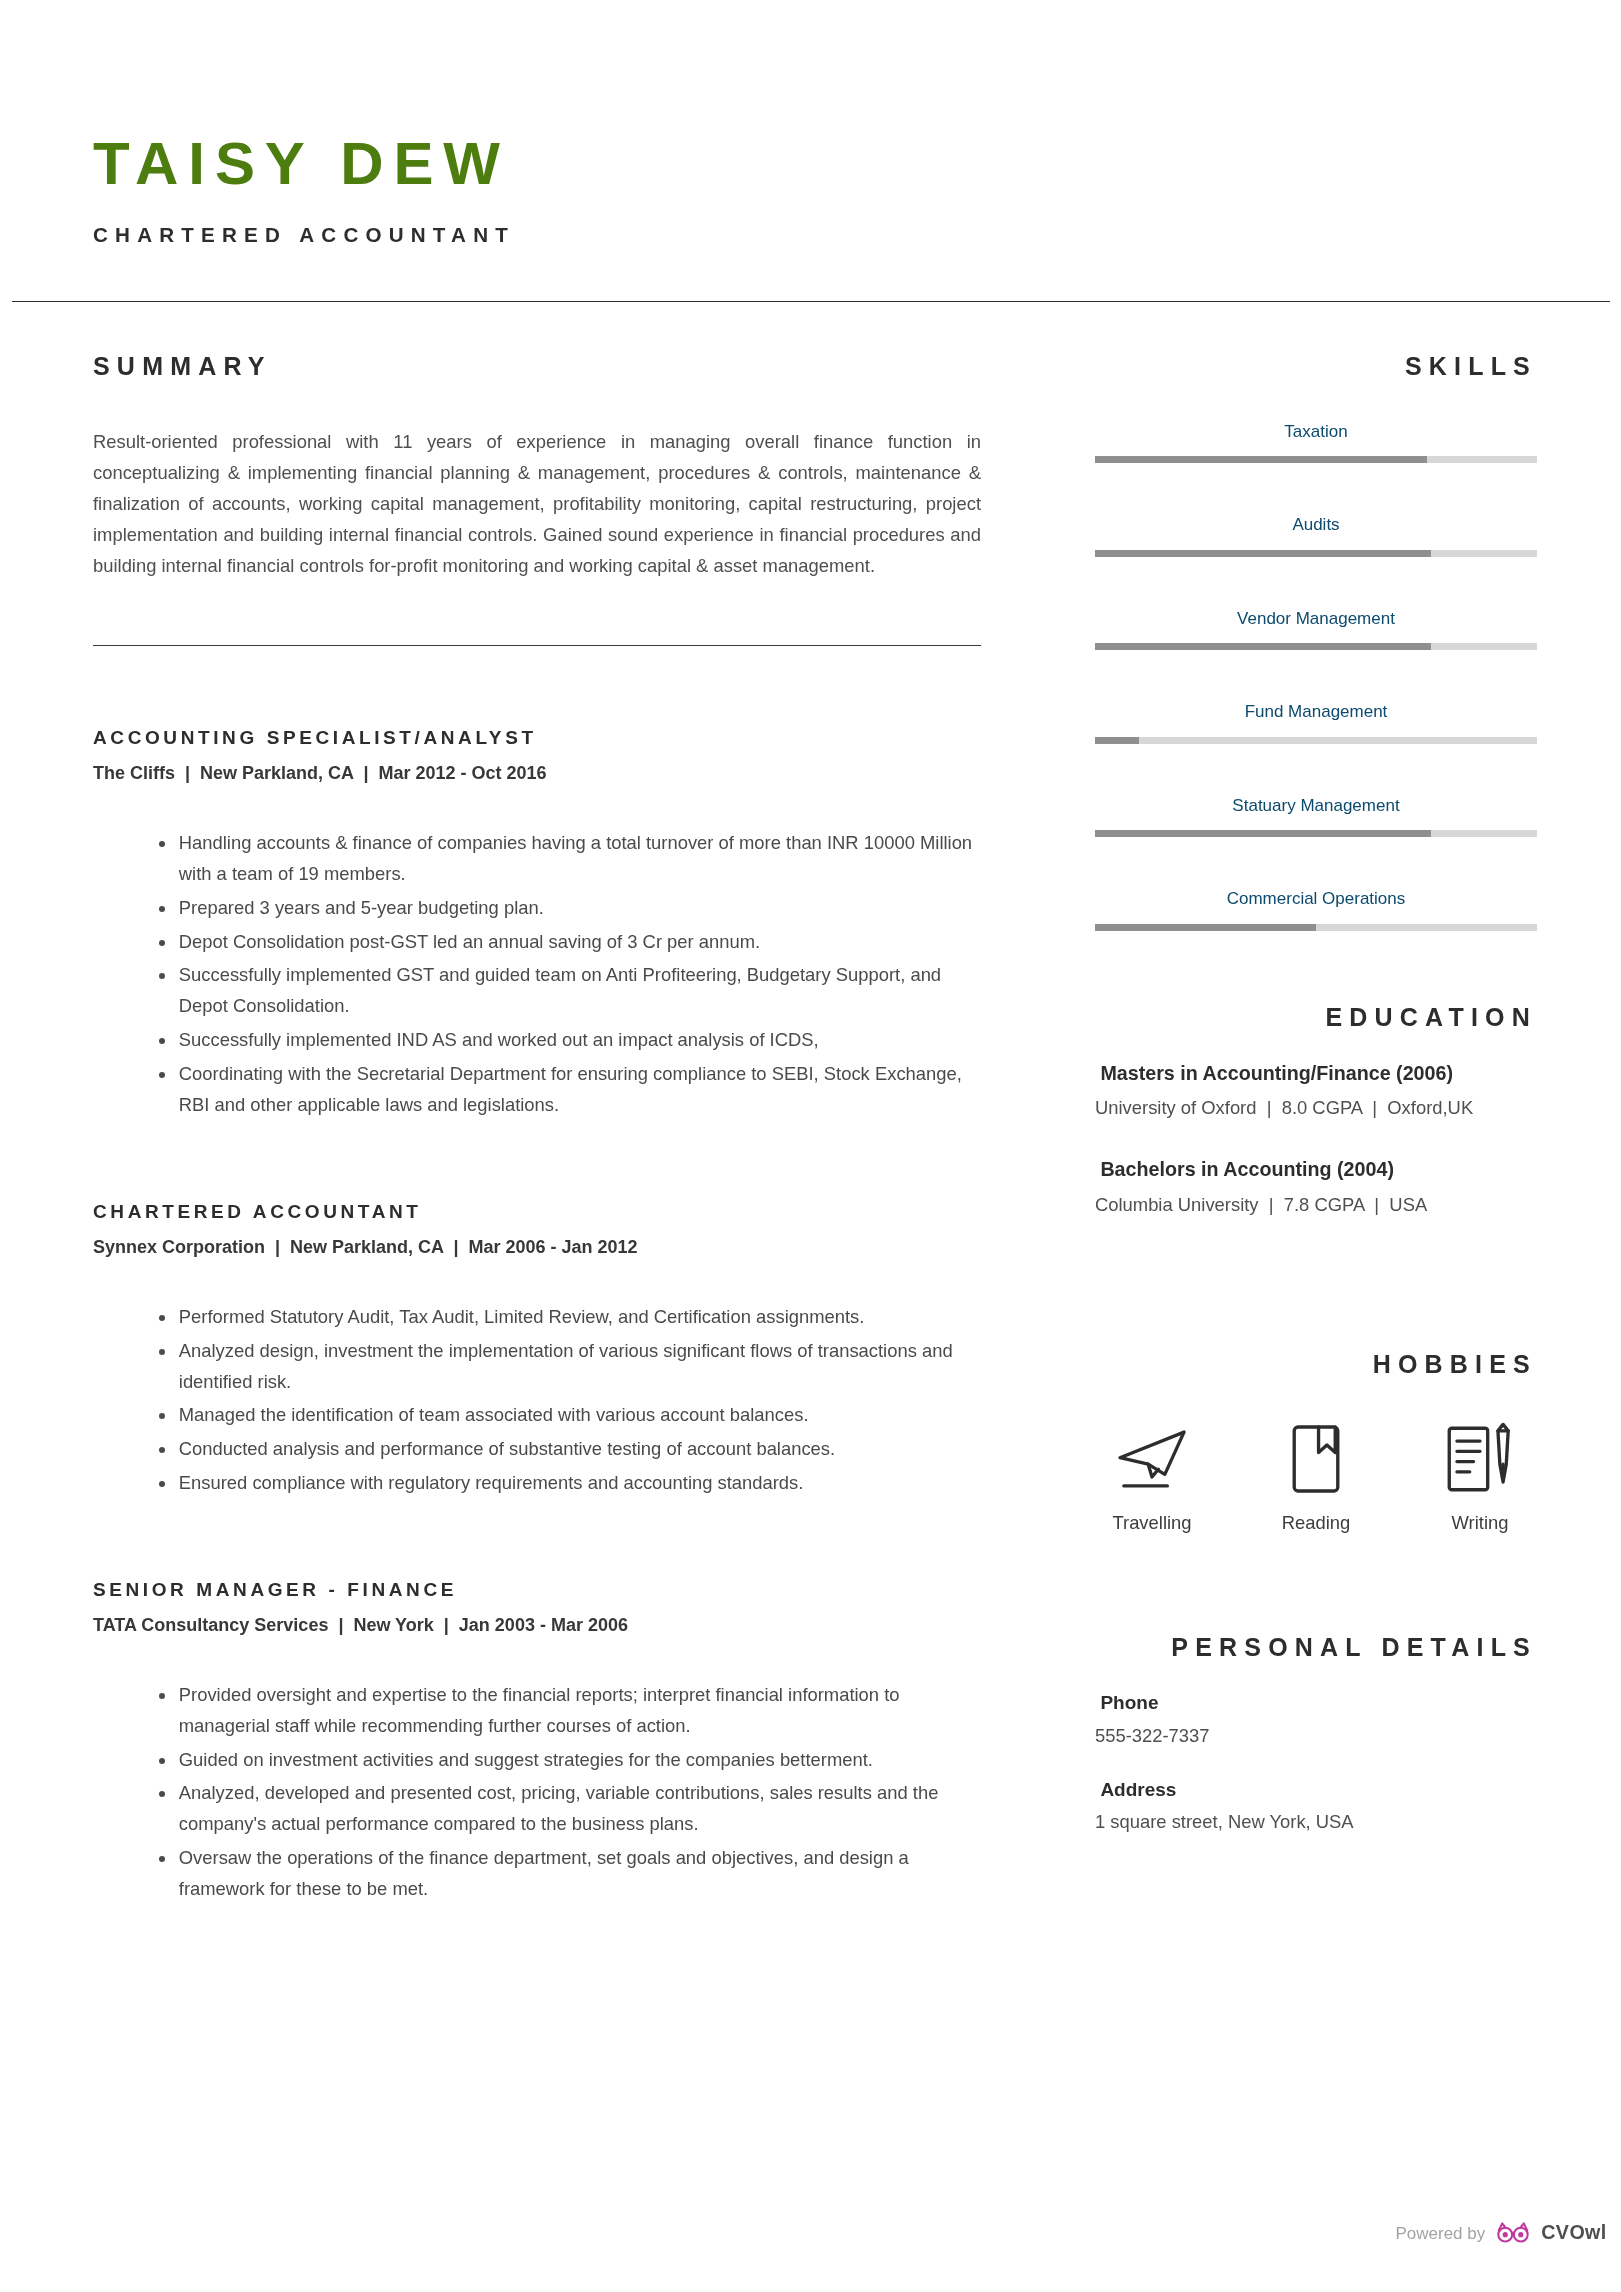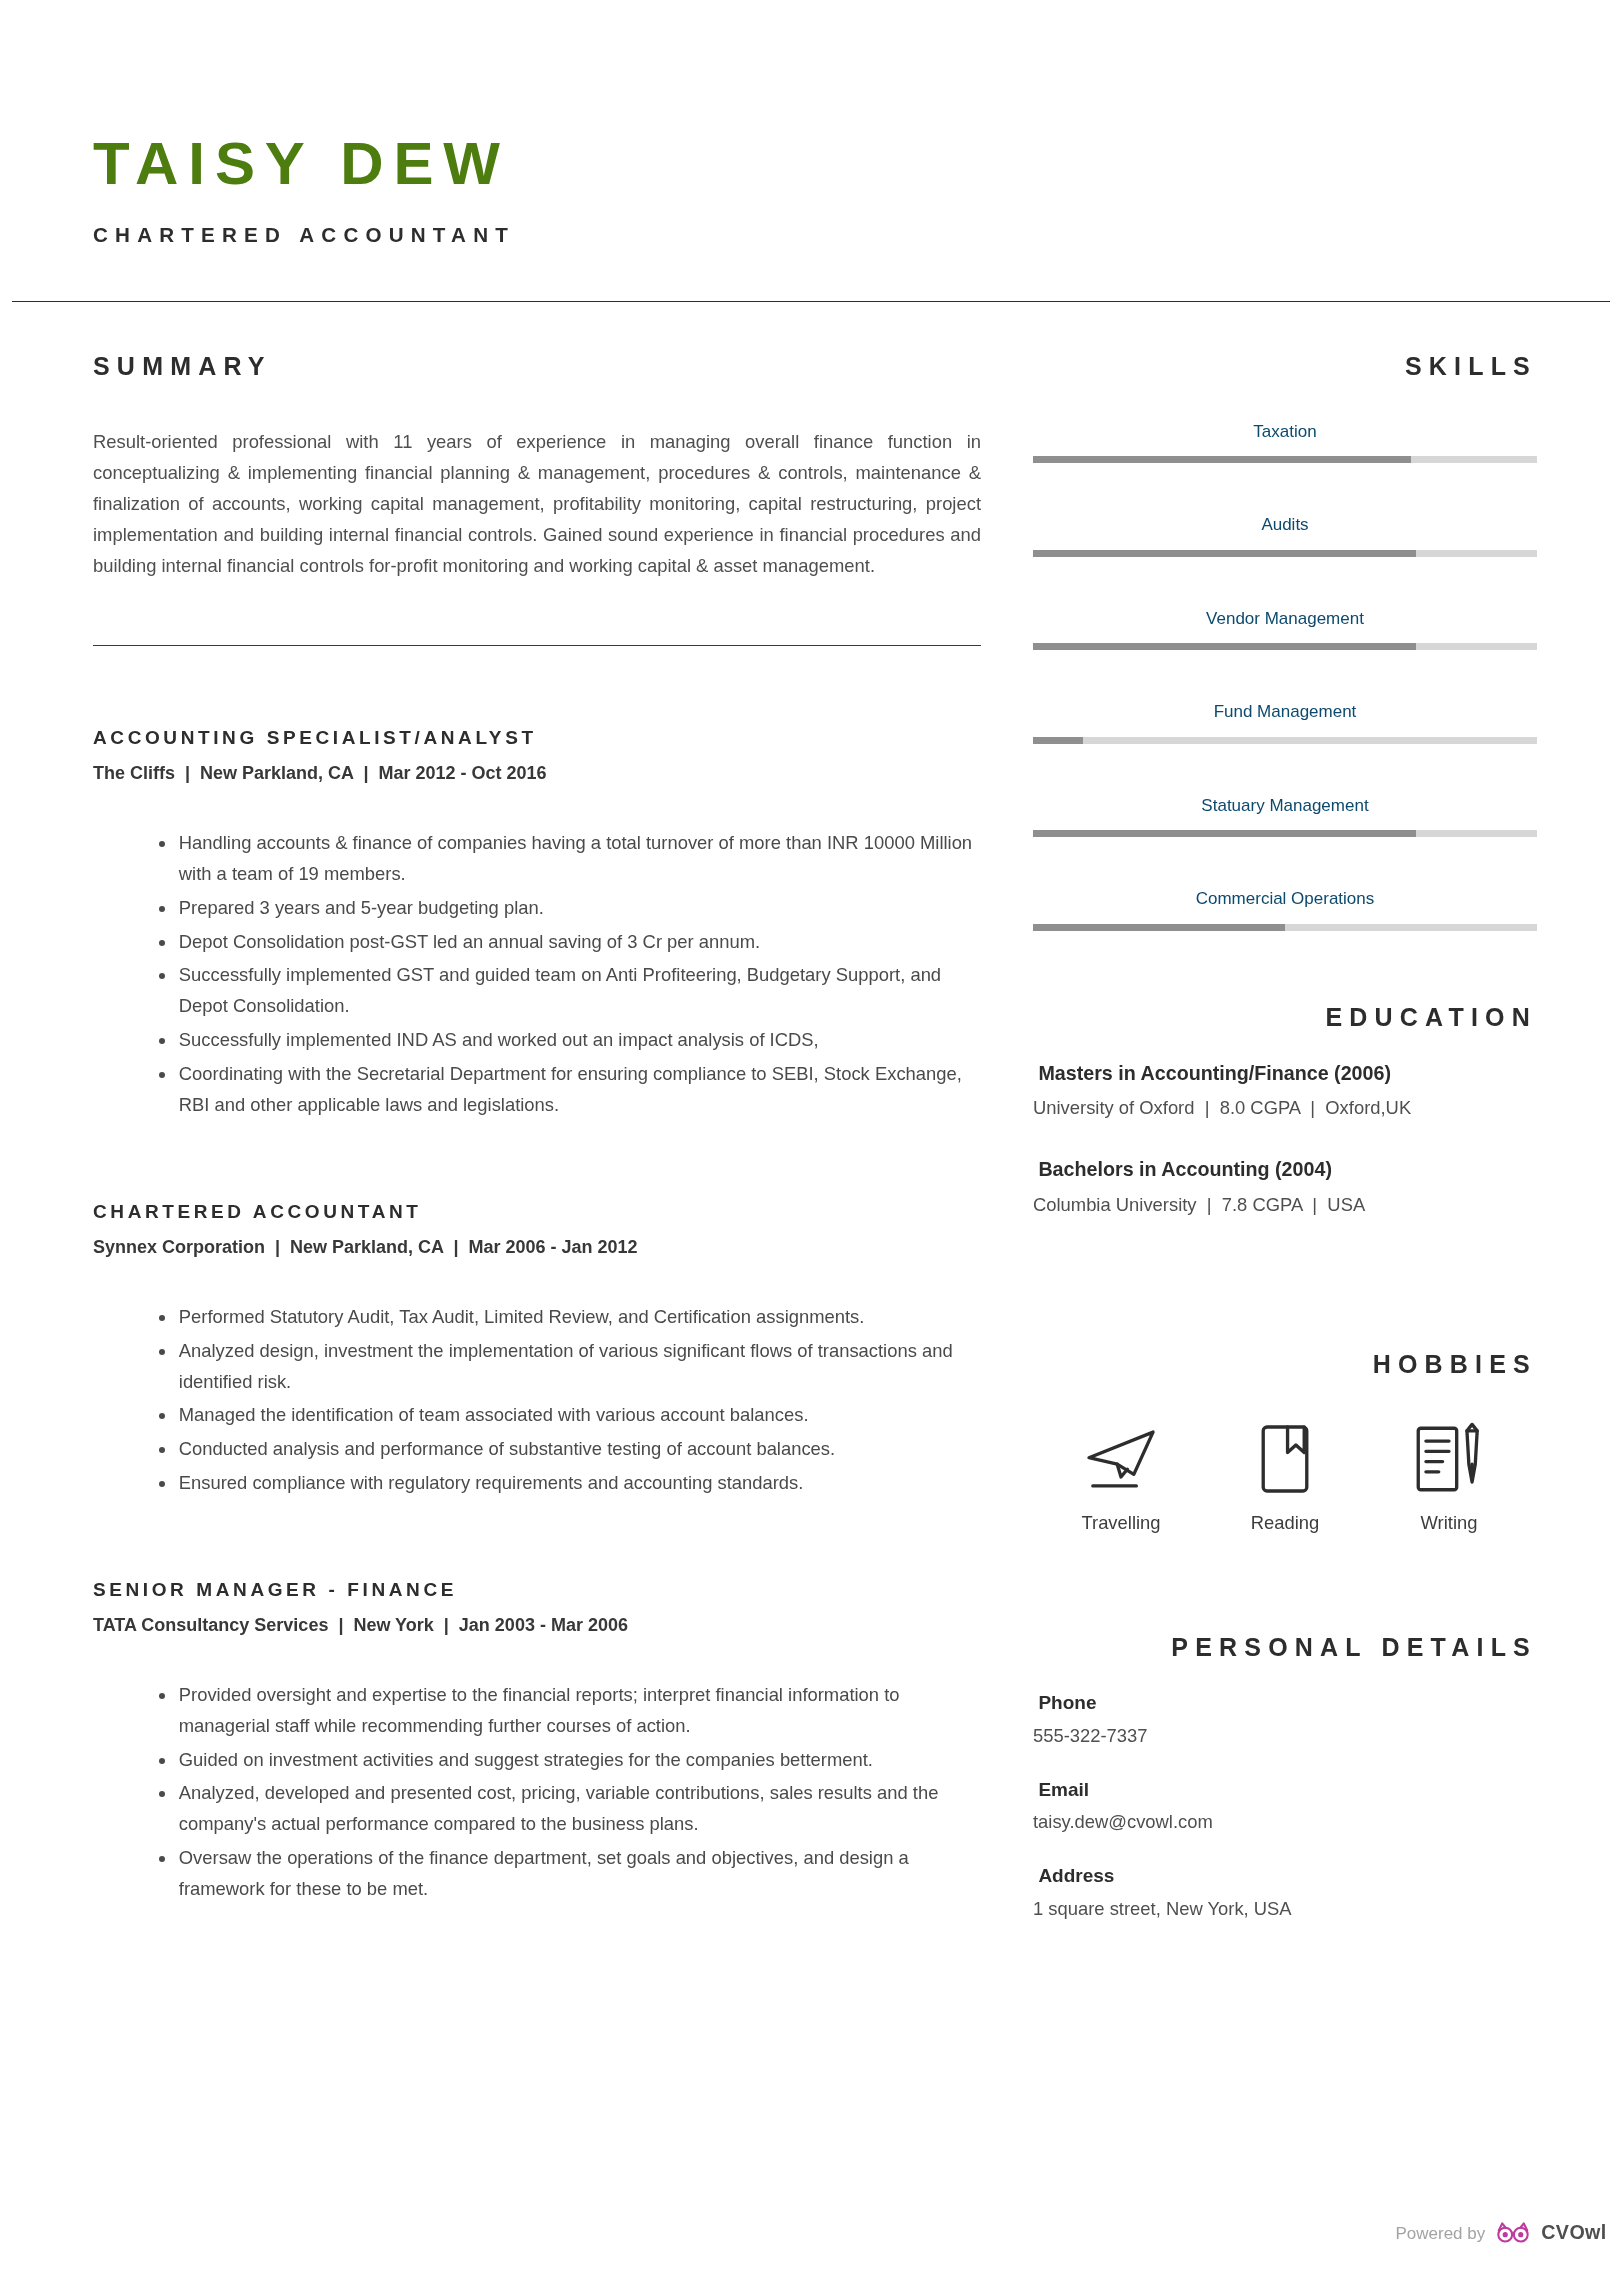--- a/index.html
+++ b/index.html
@@ -9,21 +9,21 @@
     font-family:"Liberation Sans","DejaVu Sans",sans-serif;
     color:#3f3f3f;
     position:relative;
     overflow:hidden;
   }
   .header { padding:134px 93px 0; }
   .name { font-size:60px; font-weight:700; letter-spacing:9.9px; color:#4d7c0f; line-height:1; }
   .subtitle { margin-top:29px; font-size:20.6px; font-weight:700; letter-spacing:7.2px; color:#2d2d2d; }
   .header-rule { border:none; border-top:1.8px solid #2d2d2d; margin:54px 10.7px 0 11.6px; }
 
-  .columns { display:flex; gap:52px; padding:0 84px 0 93px; margin-top:50px; }
+  .columns { display:flex; gap:114px; padding:0 84px 0 93px; margin-top:50px; }
   .col-left { flex:0 0 888px; width:888px; }
   .col-right { flex:1; min-width:0; }
 
   .sec-h { font-size:25px; font-weight:700; letter-spacing:7.2px; color:#2d2d2d; }
   .sec-h.center { text-align:right; }
 
   .summary-text { margin-top:45px; font-size:18.4px; line-height:31px; color:#4f4f4f; text-align:justify; }
   .col-rule { border:none; border-top:1.8px solid #3a3a3a; margin:64px 0 47px; }
 
   .job-role { font-size:19px; font-weight:700; letter-spacing:3.6px; color:#2d2d2d; margin-top:81px; }
@@ -230,24 +230,20 @@
       </section>
 
       <section class="personal-section">
         <h2 class="sec-h center">PERSONAL DETAILS</h2>
 
         <div class="field">
           <div class="field-label">Phone</div>
           <div class="field-value">555-322-7337</div>
         </div>
 
-        <div class="field">
-          <div class="field-label">Email</div>
-          <div class="field-value">taisy.dew@cvowl.com</div>
-        </div>
 
         <div class="field">
           <div class="field-label">Address</div>
           <div class="field-value">1 square street, New York, USA</div>
         </div>
       </section>
 
     </div>
   </div>
 

